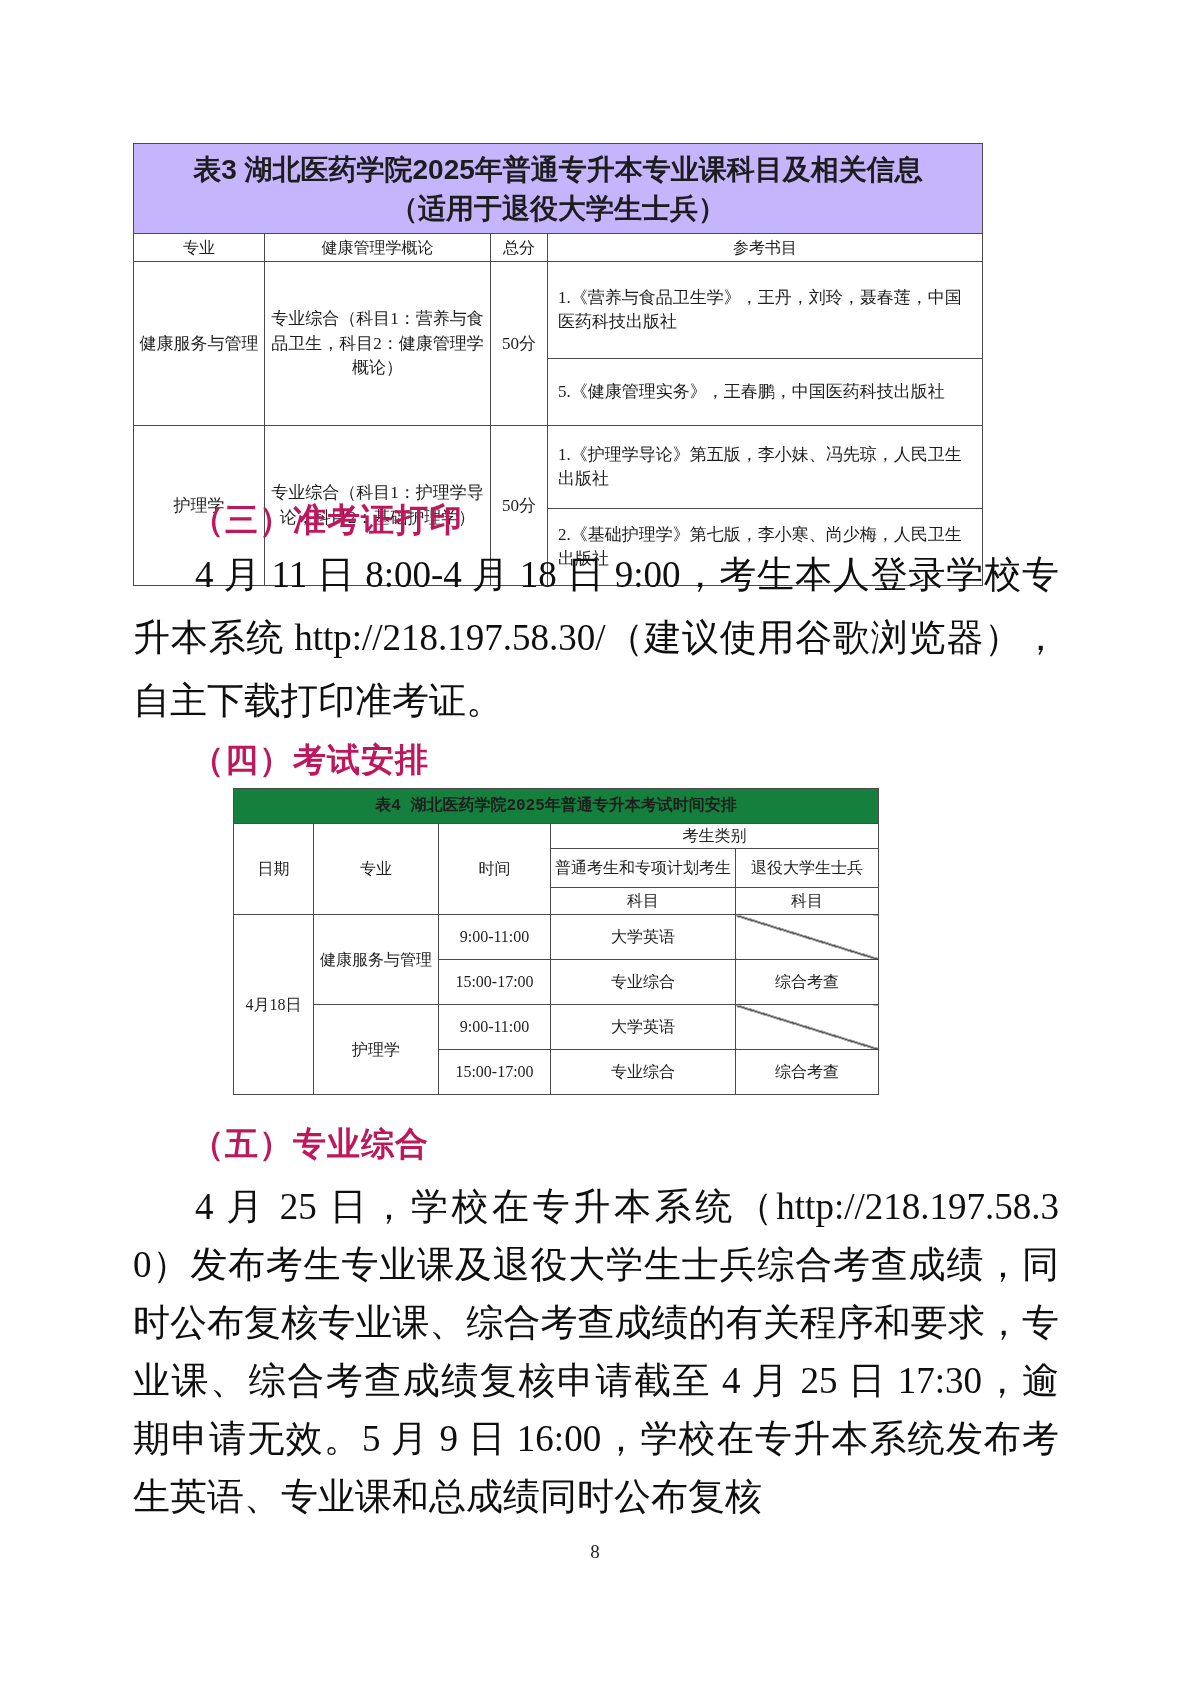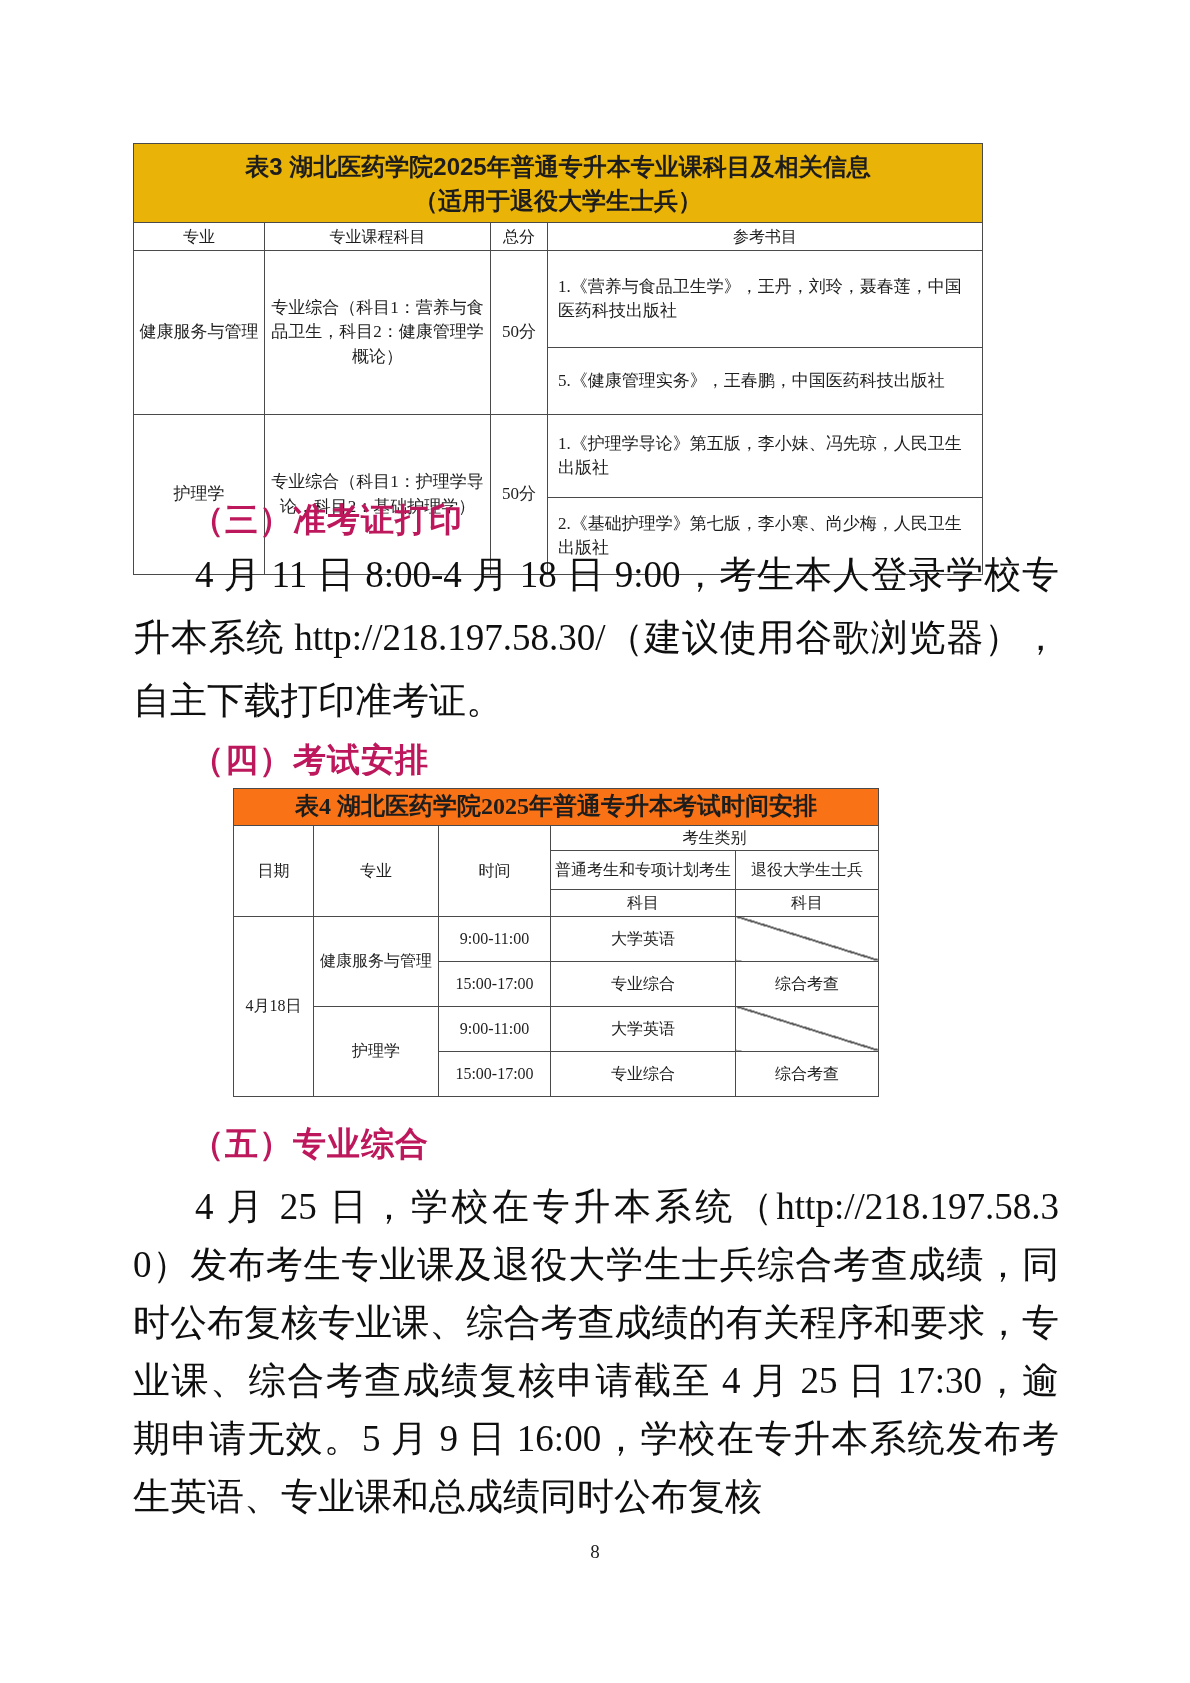--- a/index.html
+++ b/index.html
@@ -8,33 +8,33 @@
     font-family:"Liberation Serif","DejaVu Serif",serif;color:#141414;
     overflow:hidden;
   }
   table{border-collapse:collapse;table-layout:fixed;}
   td{border:1px solid #4a4a4a;vertical-align:middle;}
 
   
   .t3{position:absolute;left:133px;top:143px;width:849px;}
   .t3 td{font-size:17px;text-align:center;color:#1d1d1d;padding:2px 4px;line-height:1.45;}
   .t3 .title-cell{
-    background:#eab308;font-weight:bold;font-size:24px;line-height:1.4;
+    background:#c4b5fd;font-weight:bold;font-size:28px;line-height:1.4;
     font-family:"Liberation Sans","DejaVu Sans",sans-serif;padding:6px 2px 5px;
   }
   .t3 .hdr td{height:25px;font-size:16px;padding:1px 2px;}
   .t3 .ref{text-align:left;padding:12px 10px;}
   .h72{height:72px;} .h42{height:42px;} .h58{height:58px;} .h52{height:52px;}
 
   
   .t4{position:absolute;left:233px;top:788px;width:645px;}
   .t4 td{font-size:16px;text-align:center;color:#1d1d1d;padding:1px 3px;line-height:1.4;}
   .t4 .title-cell{
-    background:#f97316;font-weight:bold;font-size:24px;height:32px;
-    font-family:Liberation Serif, serif;
+    background:#15803d;font-weight:bold;font-size:16px;height:32px;
+    font-family:Liberation Mono, monospace;
   }
   .t4 .r-cat{height:25px;} .t4 .r-name{height:39px;} .t4 .r-subj{height:27px;}
   .t4 .body-row td{height:42px;}
   .slash-cell{
     padding:0;
     background:linear-gradient(to top right,
       transparent calc(50% - 1px), #555 calc(50% - 1px),
       #555 calc(50% + 1px), transparent calc(50% + 1px));
   }
 
@@ -68,21 +68,21 @@
     </colgroup>
     <tbody>
         <tr>
       <td colspan="4" class="title-cell">
         <div>表3 湖北医药学院2025年普通专升本专业课科目及相关信息</div>
         <div>（适用于退役大学生士兵）</div>
       </td>
     </tr>
     <tr class="hdr">
       <td>专业</td>
-      <td>专业课程科目</td>
+      <td>健康管理学概论</td>
       <td>总分</td>
       <td>参考书目</td>
     </tr>
     <tr>
       <td rowspan="2">健康服务与管理</td>
       <td rowspan="2">专业综合（科目1：营养与食品卫生，科目2：健康管理学概论）</td>
       <td rowspan="2">50分</td>
       <td class="ref h72">1.《营养与食品卫生学》，王丹，刘玲，聂春莲，中国医药科技出版社</td>
     </tr>
     <tr>

